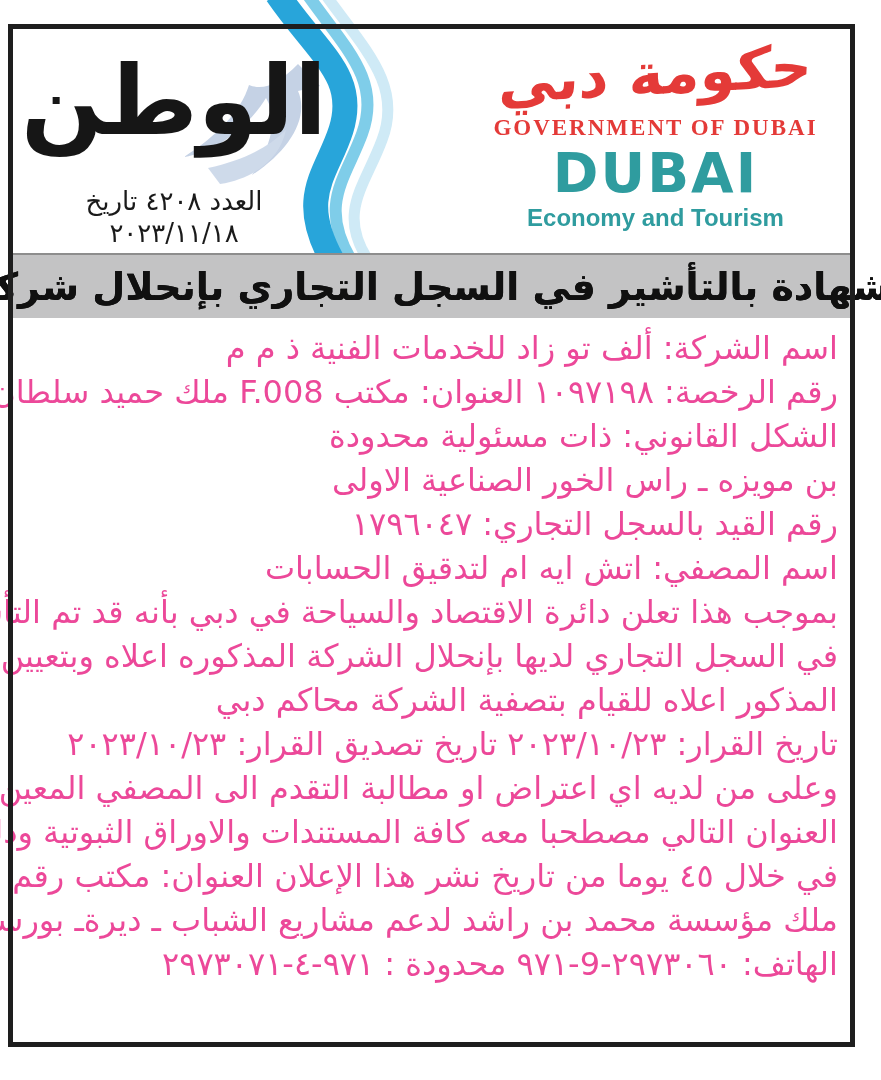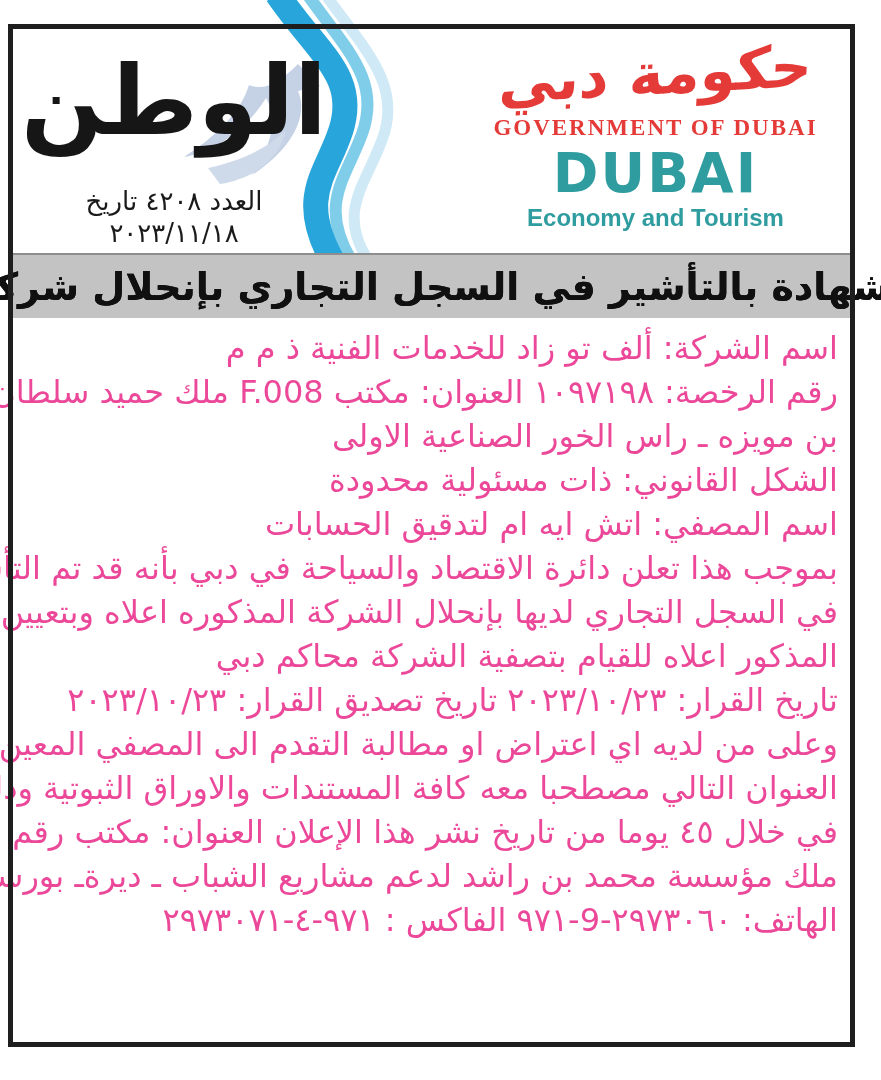--- a/index.html
+++ b/index.html
@@ -105,31 +105,32 @@
       <span class="dept-en">Economy and Tourism</span>
     </div>
 
     <div class="title-bar">
       <span class="title" dir="rtl">شهادة بالتأشير في السجل التجاري بإنحلال شركة</span>
     </div>
 
     <div class="body-text">
       <div class="line">اسم الشركة: ألف تو زاد للخدمات الفنية ذ م م</div>
       <div class="line">رقم الرخصة: ١٠٩٧١٩٨ العنوان: مكتب F.008 ملك حميد سلطان حميد</div>
+      <div class="line">الشكل القانوني: ذات مسئولية محدودة</div>
       <div class="line">بن مويزه ـ راس الخور الصناعية الاولى</div>
-      <div class="line">الشكل القانوني: ذات مسئولية محدودة</div>
+      <div class="line">رقم القيد بالسجل التجاري: ١٧٩٦٠٤٧</div>
       <div class="line">اسم المصفي: اتش ايه ام لتدقيق الحسابات</div>
       <div class="line">بموجب هذا تعلن دائرة الاقتصاد والسياحة في دبي بأنه قد تم التأشير</div>
       <div class="line">في السجل التجاري لديها بإنحلال الشركة المذكوره اعلاه وبتعيين المصفي</div>
       <div class="line">المذكور اعلاه للقيام بتصفية الشركة محاكم دبي</div>
       <div class="line">تاريخ القرار: ٢٠٢٣/١٠/٢٣  تاريخ تصديق القرار: ٢٠٢٣/١٠/٢٣</div>
       <div class="line">وعلى من لديه اي اعتراض او مطالبة التقدم الى المصفي المعين في</div>
       <div class="line">العنوان التالي مصطحبا معه كافة المستندات والاوراق الثبوتية وذلك</div>
       <div class="line">في خلال ٤٥ يوما من تاريخ نشر هذا الإعلان  العنوان: مكتب رقم ٩١٤</div>
       <div class="line">ملك مؤسسة محمد بن راشد لدعم مشاريع الشباب ـ ديرةـ بورسعيد</div>
       <div class="line">
-        <span>الهاتف: </span><bdi class="num-ltr" dir="ltr">٩٧١-9-٢٩٧٣٠٦٠</bdi><span> الفاكس : </span><bdi class="num-ltr" dir="ltr">٩٧١-٤-٢٩٧٣٠٧١</bdi>
+        <span>الهاتف: </span><bdi class="num-ltr" dir="ltr">٩٧١-9-٢٩٧٣٠٦٠</bdi><span> محدودة : </span><bdi class="num-ltr" dir="ltr">٩٧١-٤-٢٩٧٣٠٧١</bdi>
       </div>
     </div>
 
 
   </div>
 </div>
 
 </body></html>

